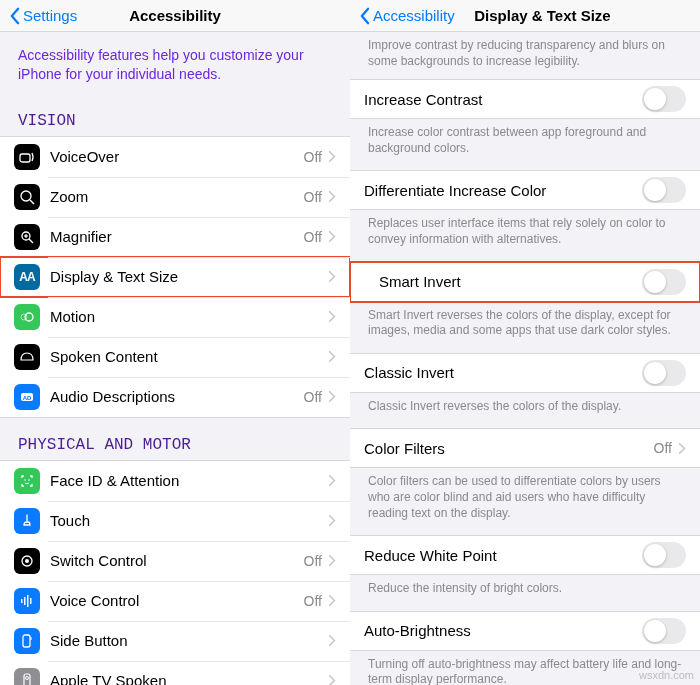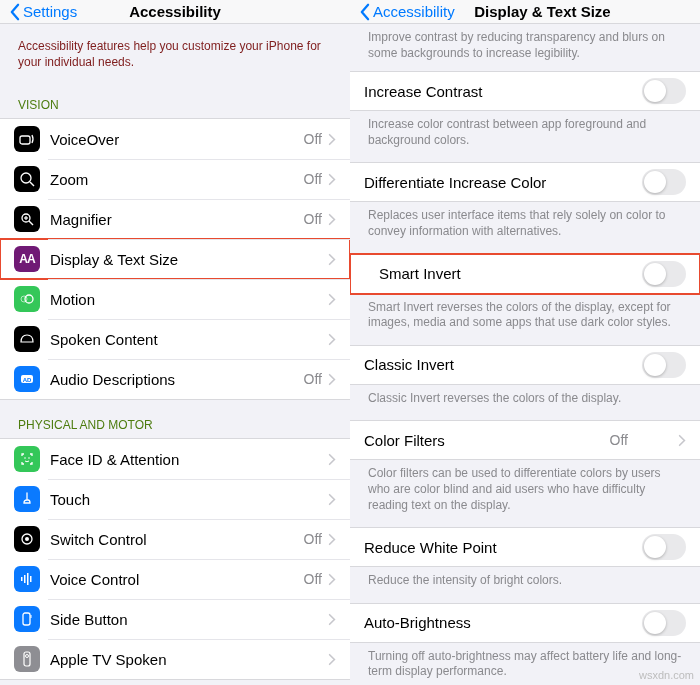--- a/index.html
+++ b/index.html
@@ -16,21 +16,21 @@
   .wrap { display: flex; width: 700px; height: 685px; }
   .pane {
     width: 350px;
     height: 685px;
     background: #f2f2f7;
     overflow: hidden;
     position: relative;
   }
   .pane.right { background: #f2f2f7; }
   .header {
-    height: 24px;
+    height: 32px;
     display: flex;
     align-items: center;
     padding: 0 8px;
     background: #f8f8f9;
     border-bottom: 1px solid #d8d8dc;
     position: relative;
   }
   .back {
     color: #007aff;
     display: flex;
@@ -45,28 +45,29 @@
     font-size: 15px;
     color: #000;
     position: absolute;
     left: 50%;
     transform: translateX(-50%);
     white-space: nowrap;
   }
   .pane.right .title { left: 55%; }
   .intro {
     padding: 14px 18px 18px 18px;
-    font-size: 12px;
-    color: #7f1d1d;
+    font-size: 14px;
+    color: #6d28d9;
     line-height: 1.35;
   }
   .section-header {
     padding: 10px 18px 6px 18px;
-    font-size: 12px;
-    color: #4d7c0f;
+    font-size: 16px;
+    color: #4c1d95;
+    font-family: Liberation Mono, monospace;
   }
   .cell-group {
     background: #fff;
     border-top: 1px solid #d8d8dc;
     border-bottom: 1px solid #d8d8dc;
   }
   .cell {
     display: flex;
     align-items: center;
     min-height: 40px;
@@ -130,21 +131,21 @@
     position: absolute;
     left: 2px;
     top: 2px;
     width: 22px;
     height: 22px;
     border-radius: 50%;
     background: #fff;
     box-shadow: 0 1px 3px rgba(0,0,0,0.25);
   }
   .group-top { border-top: 1px solid #d8d8dc; }
-  .group-bot { border-bottom: 1px solid #d8d8dc; gap: 44px; }
+  .group-bot { border-bottom: 1px solid #d8d8dc; }
   .rcell.hilite { outline: 2px solid #e84a2f; outline-offset: -1px; padding-left: 29px; }
   .watermark {
     position: absolute;
     right: 6px;
     bottom: 4px;
     font-size: 11px;
     color: #bdbdbd;
   }
 </style>
 </head>
@@ -208,21 +209,21 @@
           </div>
         <div class="label">Magnifier</div>
         <div class="value">Off</div>
         <div class="chev">
             <svg viewBox="0 0 10 16">
               <path d="M2 2 L8 8 L2 14" stroke="#c7c7cc" stroke-width="2" fill="none" stroke-linecap="round"></path>
             </svg>
           </div>
       </div>
       <div class="cell highlight">
-        <div class="ico" style="background:#701a75">
+        <div class="ico" style="background:#0369a1">
             <span style="font-weight:600;font-size:12px;letter-spacing:-1px">AA</span>
           </div>
         <div class="label">Display &amp; Text Size</div>
         <div class="chev">
             <svg viewBox="0 0 10 16">
               <path d="M2 2 L8 8 L2 14" stroke="#c7c7cc" stroke-width="2" fill="none" stroke-linecap="round"></path>
             </svg>
           </div>
       </div>
       <div class="cell">

